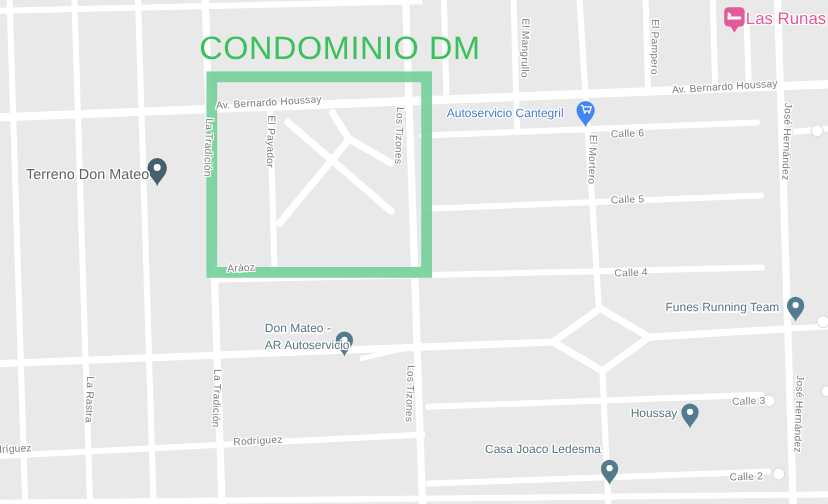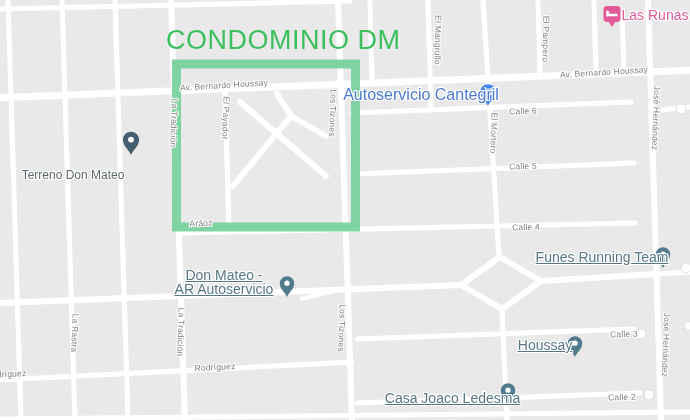--- a/index.html
+++ b/index.html
@@ -14,25 +14,25 @@
   .label{
     position:absolute;
     white-space:nowrap;
     transform-origin:center center;
     text-shadow:-1px -1px 0 rgba(255,255,255,.95),1px -1px 0 rgba(255,255,255,.95),
                 -1px 1px 0 rgba(255,255,255,.95),1px 1px 0 rgba(255,255,255,.95),
                 0 -1px 0 rgba(255,255,255,.95),0 1px 0 rgba(255,255,255,.95),
                 -1px 0 0 rgba(255,255,255,.95),1px 0 0 rgba(255,255,255,.95);
   }
   .street{font-size:8.5px;color:#7e7e7e;letter-spacing:.2px;}
-  .poi{font-size:14px;color:#577683;text-decoration:underline;}
-  .poi-blue{font-size:16px;color:#4a79d2;}
+  .poi{font-size:10px;color:#577683;}
+  .poi-blue{font-size:10px;color:#4a79d2;}
   .poi-pink{font-size:14px;color:#e25a98;}
-  .poi-dark{font-size:12px;color:#5b676c;margin-top:30px;}
-  .two-line{text-align:center;line-height:14px;}
+  .poi-dark{font-size:12px;color:#5b676c;}
+  .two-line{text-align:left;line-height:14px;margin-left:32px;}
   .title{
     position:absolute;left:142px;top:25px;
     font-size:27px;color:#3cc05e;letter-spacing:.5px;
     font-weight:400;
     margin-left:24px;
   }
 </style>
 </head>
 <body>
 
@@ -157,16 +157,16 @@
 
   <div class="label poi-dark" style="left:73px;top:145px;transform:translate(-50%,-50%);">Terreno Don Mateo</div>
   <div class="label poi-blue" style="left:421px;top:95px;transform:translate(-50%,-50%);">Autoservicio Cantegril</div>
   <div class="label poi-pink" style="left:655px;top:15px;transform:translate(-50%,-50%);">Las Runas</div>
   <div class="label poi two-line" style="left:224px;top:282px;transform:translate(-50%,-50%);">
     <div>Don Mateo -</div>
     <div>AR Autoservicio</div>
   </div>
   <div class="label poi" style="left:602px;top:257px;transform:translate(-50%,-50%);">Funes Running Team</div>
   <div class="label poi" style="left:545px;top:345px;transform:translate(-50%,-50%);">Houssay</div>
-  <div class="label poi" style="left:444px;top:398px;transform:translate(-50%,-50%);padding-left:17px;">Casa Joaco Ledesma</div>
+  <div class="label poi" style="left:444px;top:375px;transform:translate(-50%,-50%);padding-left:17px;">Casa Joaco Ledesma</div>
 
   <div class="title">CONDOMINIO DM</div>
 </div>
 
 </body></html>

